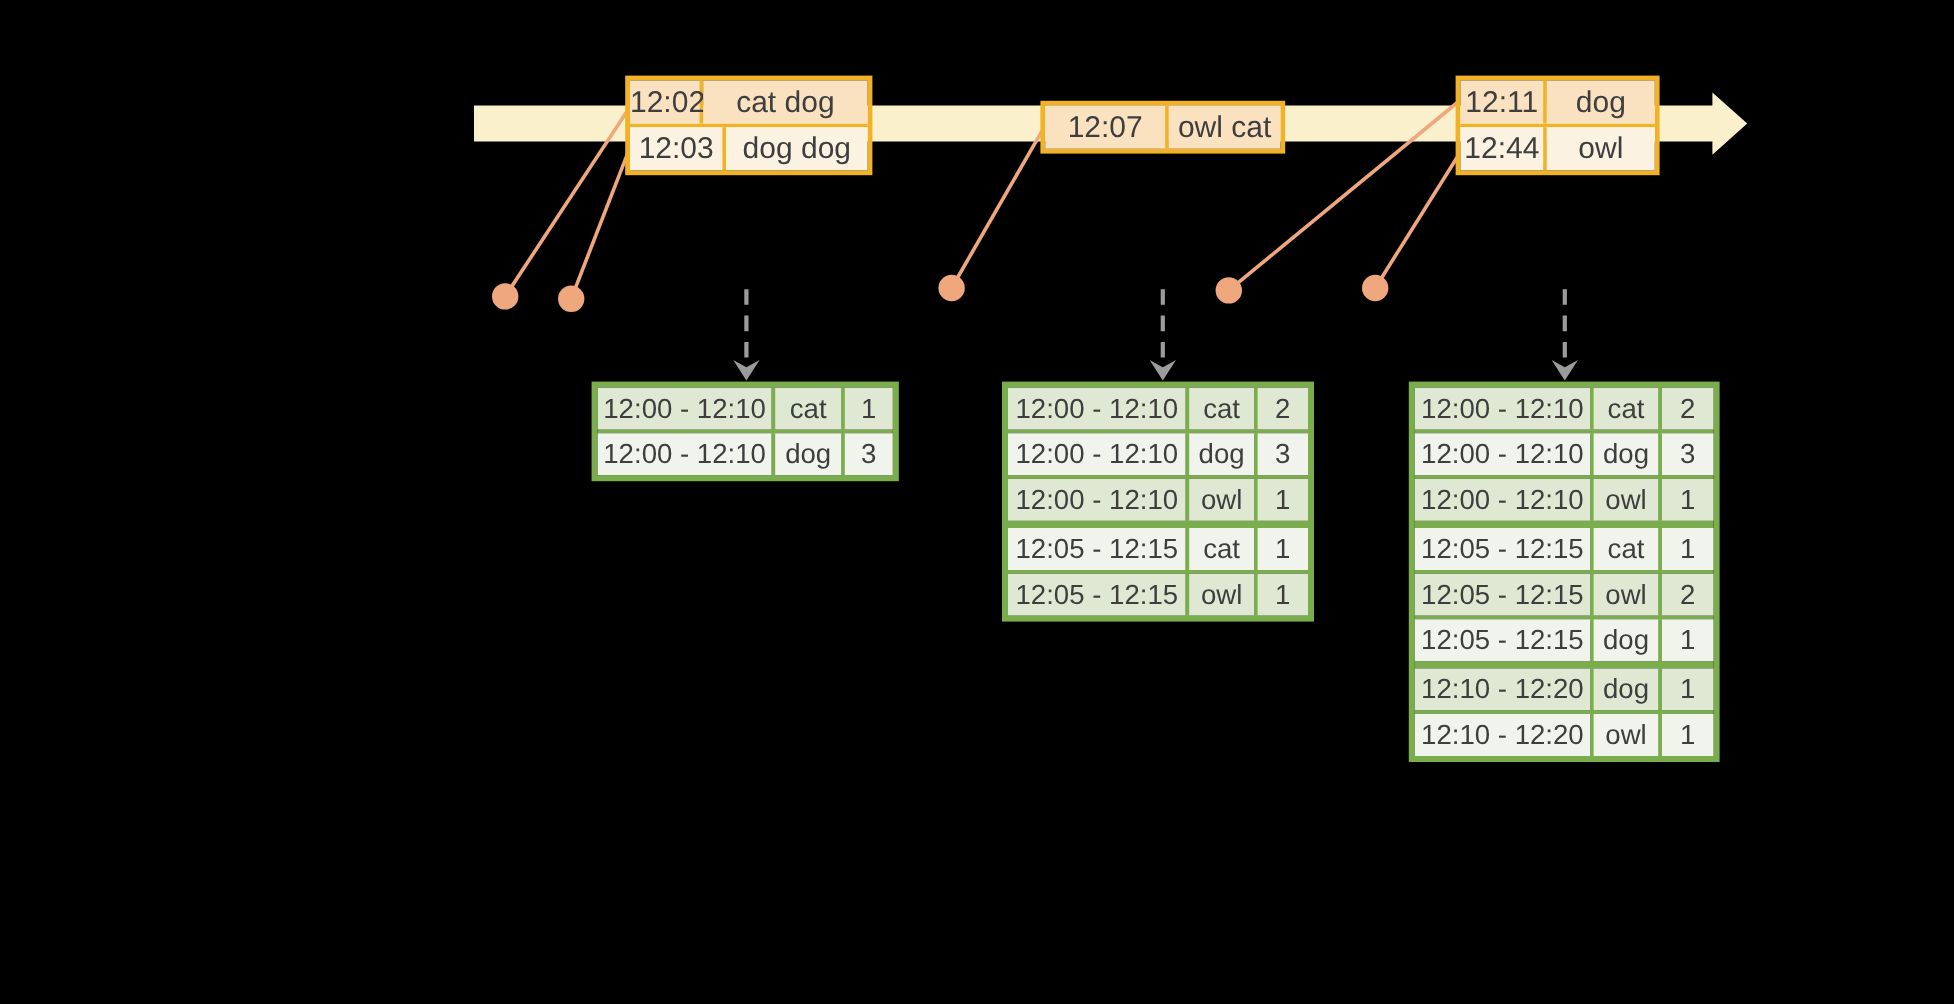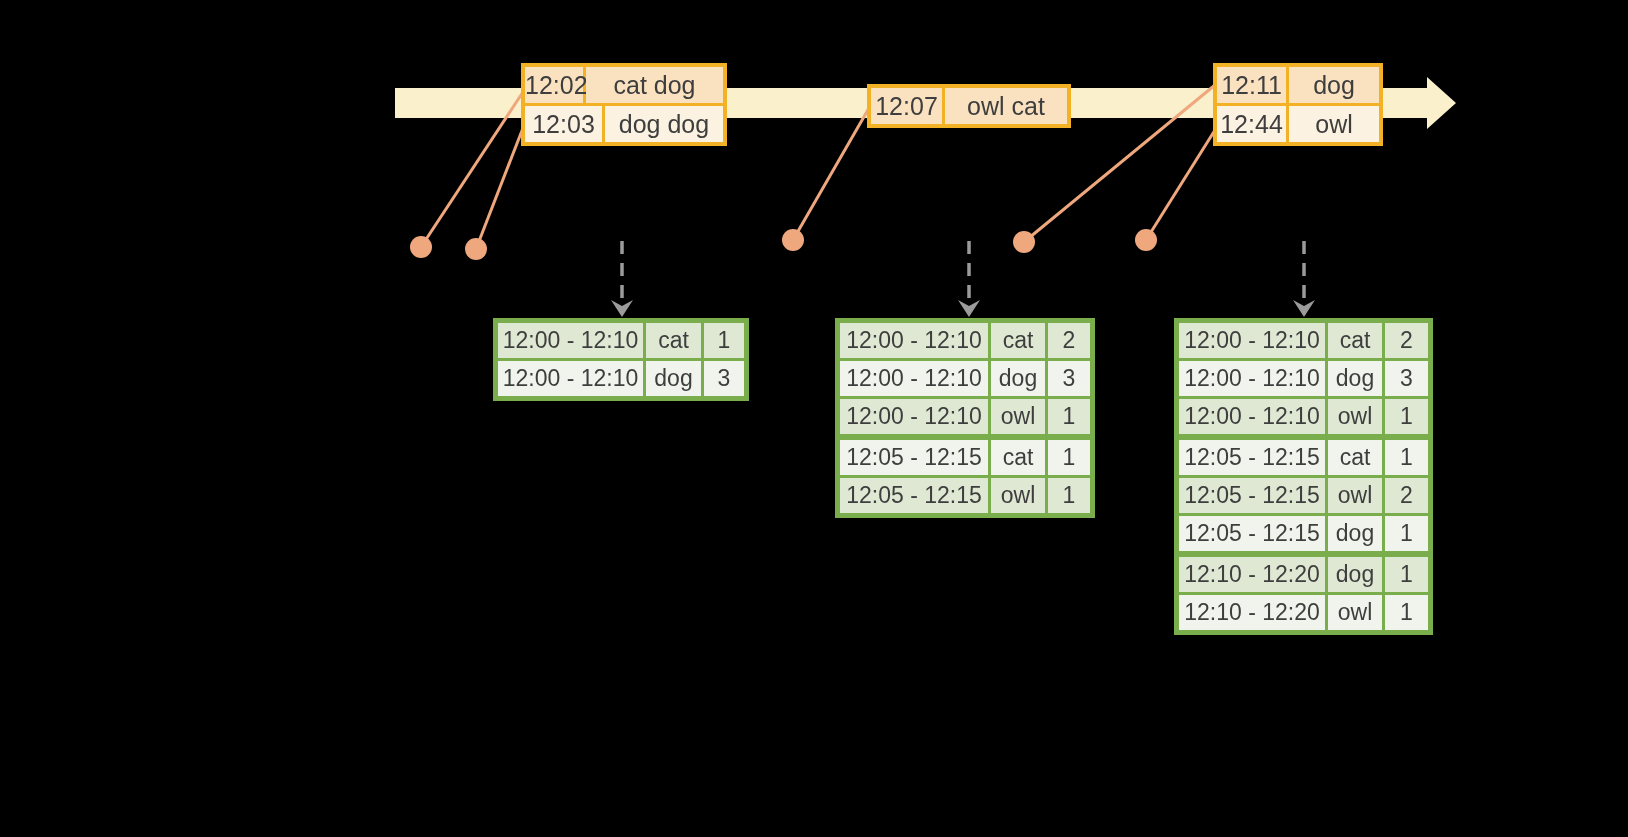--- a/index.html
+++ b/index.html
@@ -54,21 +54,21 @@
           <div class="event-cell event-time ev-dark" style="width: 61px;">12:02</div>
           <div class="event-cell event-words ev-dark">cat dog</div>
         </div>
         <div class="event-row">
           <div class="event-cell event-time ev-light" style="width: 80px;">12:03</div>
           <div class="event-cell event-words ev-light">dog dog</div>
         </div>
       </div>
       <div class="event-table" style="left: 867px; top: 84px; width: 204px;">
         <div class="event-row">
-          <div class="event-cell event-time ev-dark" style="width: 74px;">12:07</div>
+          <div class="event-cell event-time ev-dark" style="width: 103px;">12:07</div>
           <div class="event-cell event-words ev-dark">owl cat</div>
         </div>
       </div>
       <div class="event-table" style="left: 1213px; top: 63px; width: 170px;">
         <div class="event-row">
           <div class="event-cell event-time ev-dark" style="width: 72px;">12:11</div>
           <div class="event-cell event-words ev-dark">dog</div>
         </div>
         <div class="event-row">
           <div class="event-cell event-time ev-light" style="width: 72px;">12:44</div>

